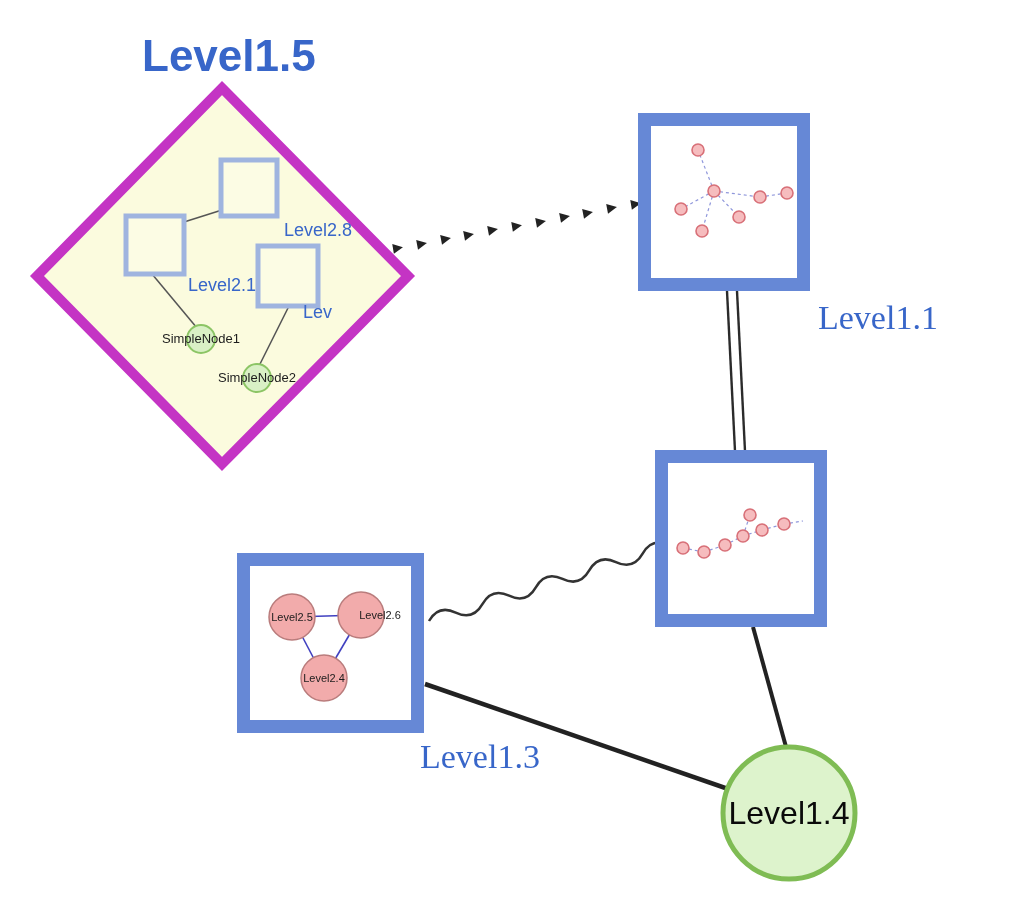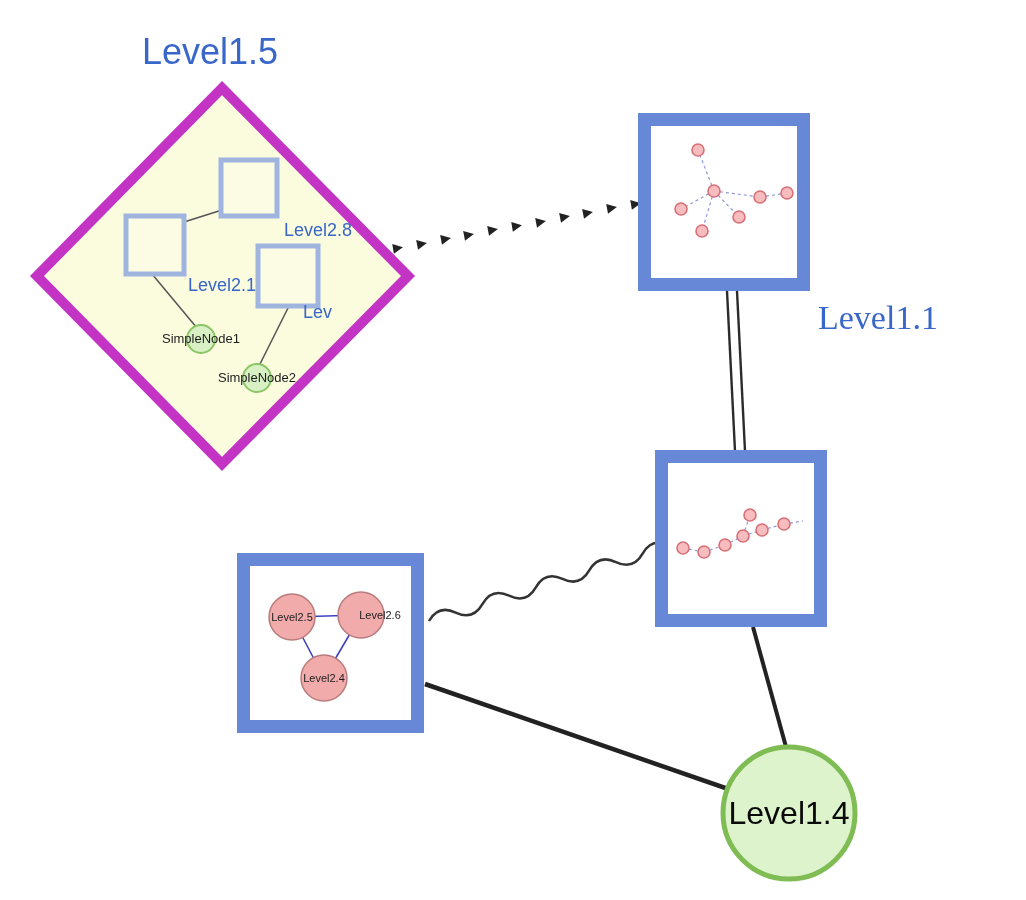--- a/index.html
+++ b/index.html
@@ -6,21 +6,21 @@
   .canvas {
     position:relative;
     width:1026px; height:900px;
     background:#ffffff;
     font-family:"Liberation Sans", sans-serif;
     overflow:hidden;
   }
   .canvas svg { position:absolute; left:0; top:0; }
   .lbl { position:absolute; white-space:nowrap; line-height:1; }
   .lbl-blue  { color:#3866C9; }
-  .lbl-big   { font-size:36px; }
+  .lbl-big   { font-size:44px;font-weight:bold; }
   .lbl-group { font-size:34px;font-family:Liberation Serif, serif; }
   .lbl-small { font-size:18px; color:#3866C9; }
   .lbl-node  { font-size:13px; color:#1c1c1c; transform:translate(-50%,-50%); }
   .lbl-tiny  { font-size:11px; color:#1c1c1c; transform:translate(-50%,-50%); }
   .lbl-black { font-size:32px; color:#0a0a0a; transform:translate(-50%,-50%); }
 </style>
 </head>
 <body>
 
 <div class="canvas">
@@ -123,19 +123,20 @@
   <div class="lbl lbl-blue lbl-big" style="left:142px; top:34px;">Level1.5</div>
 
   <div class="lbl lbl-small" style="left:284px; top:221px;">Level2.8</div>
   <div class="lbl lbl-small" style="left:188px; top:276px;">Level2.1</div>
   <div class="lbl lbl-small" style="left:303px; top:303px;">Lev</div>
 
   <div class="lbl lbl-node" style="left:201px; top:338px;">SimpleNode1</div>
   <div class="lbl lbl-node" style="left:257px; top:377px;">SimpleNode2</div>
 
   <div class="lbl lbl-blue lbl-group" style="left:818px; top:301px;">Level1.1</div>
+  <div class="lbl lbl-blue lbl-group" style="left:420px; top:740px;">Level1.3</div>
 
   <div class="lbl lbl-tiny" style="left:292px; top:617px;">Level2.5</div>
   <div class="lbl lbl-tiny" style="left:361px; top:615px;padding-left:38px;">Level2.6</div>
   <div class="lbl lbl-tiny" style="left:324px; top:678px;">Level2.4</div>
 
   <div class="lbl lbl-black" style="left:789px; top:813px;">Level1.4</div>
 </div>
 
 </body></html>

